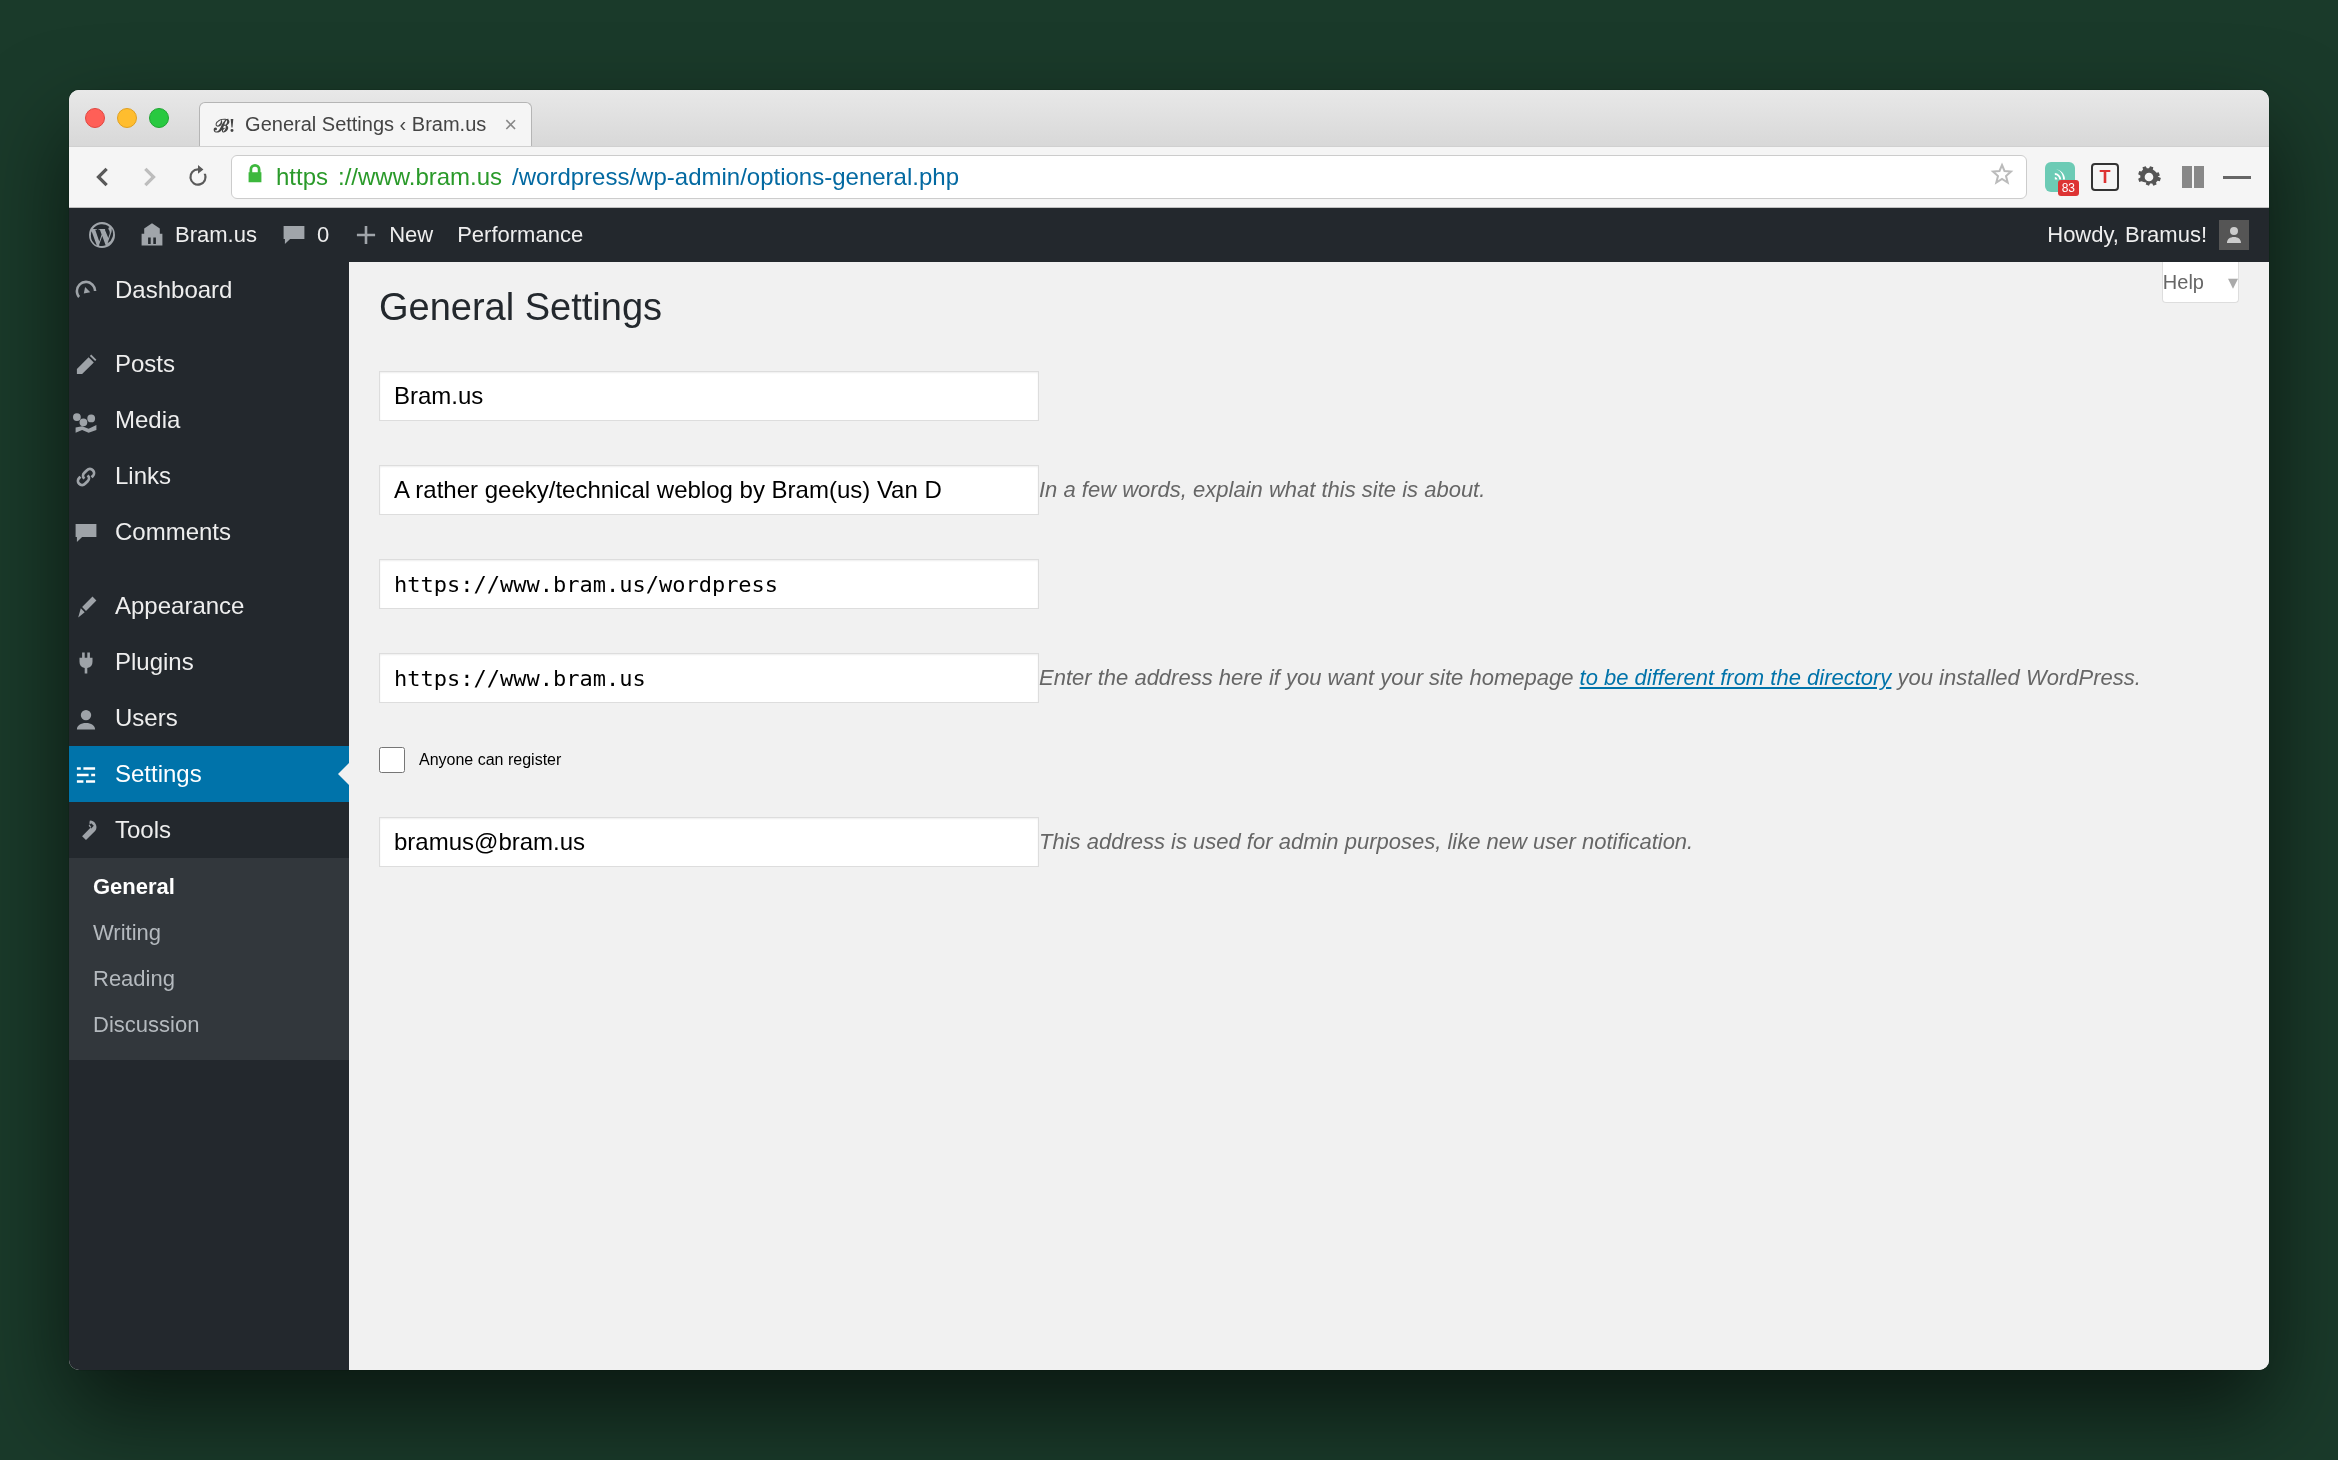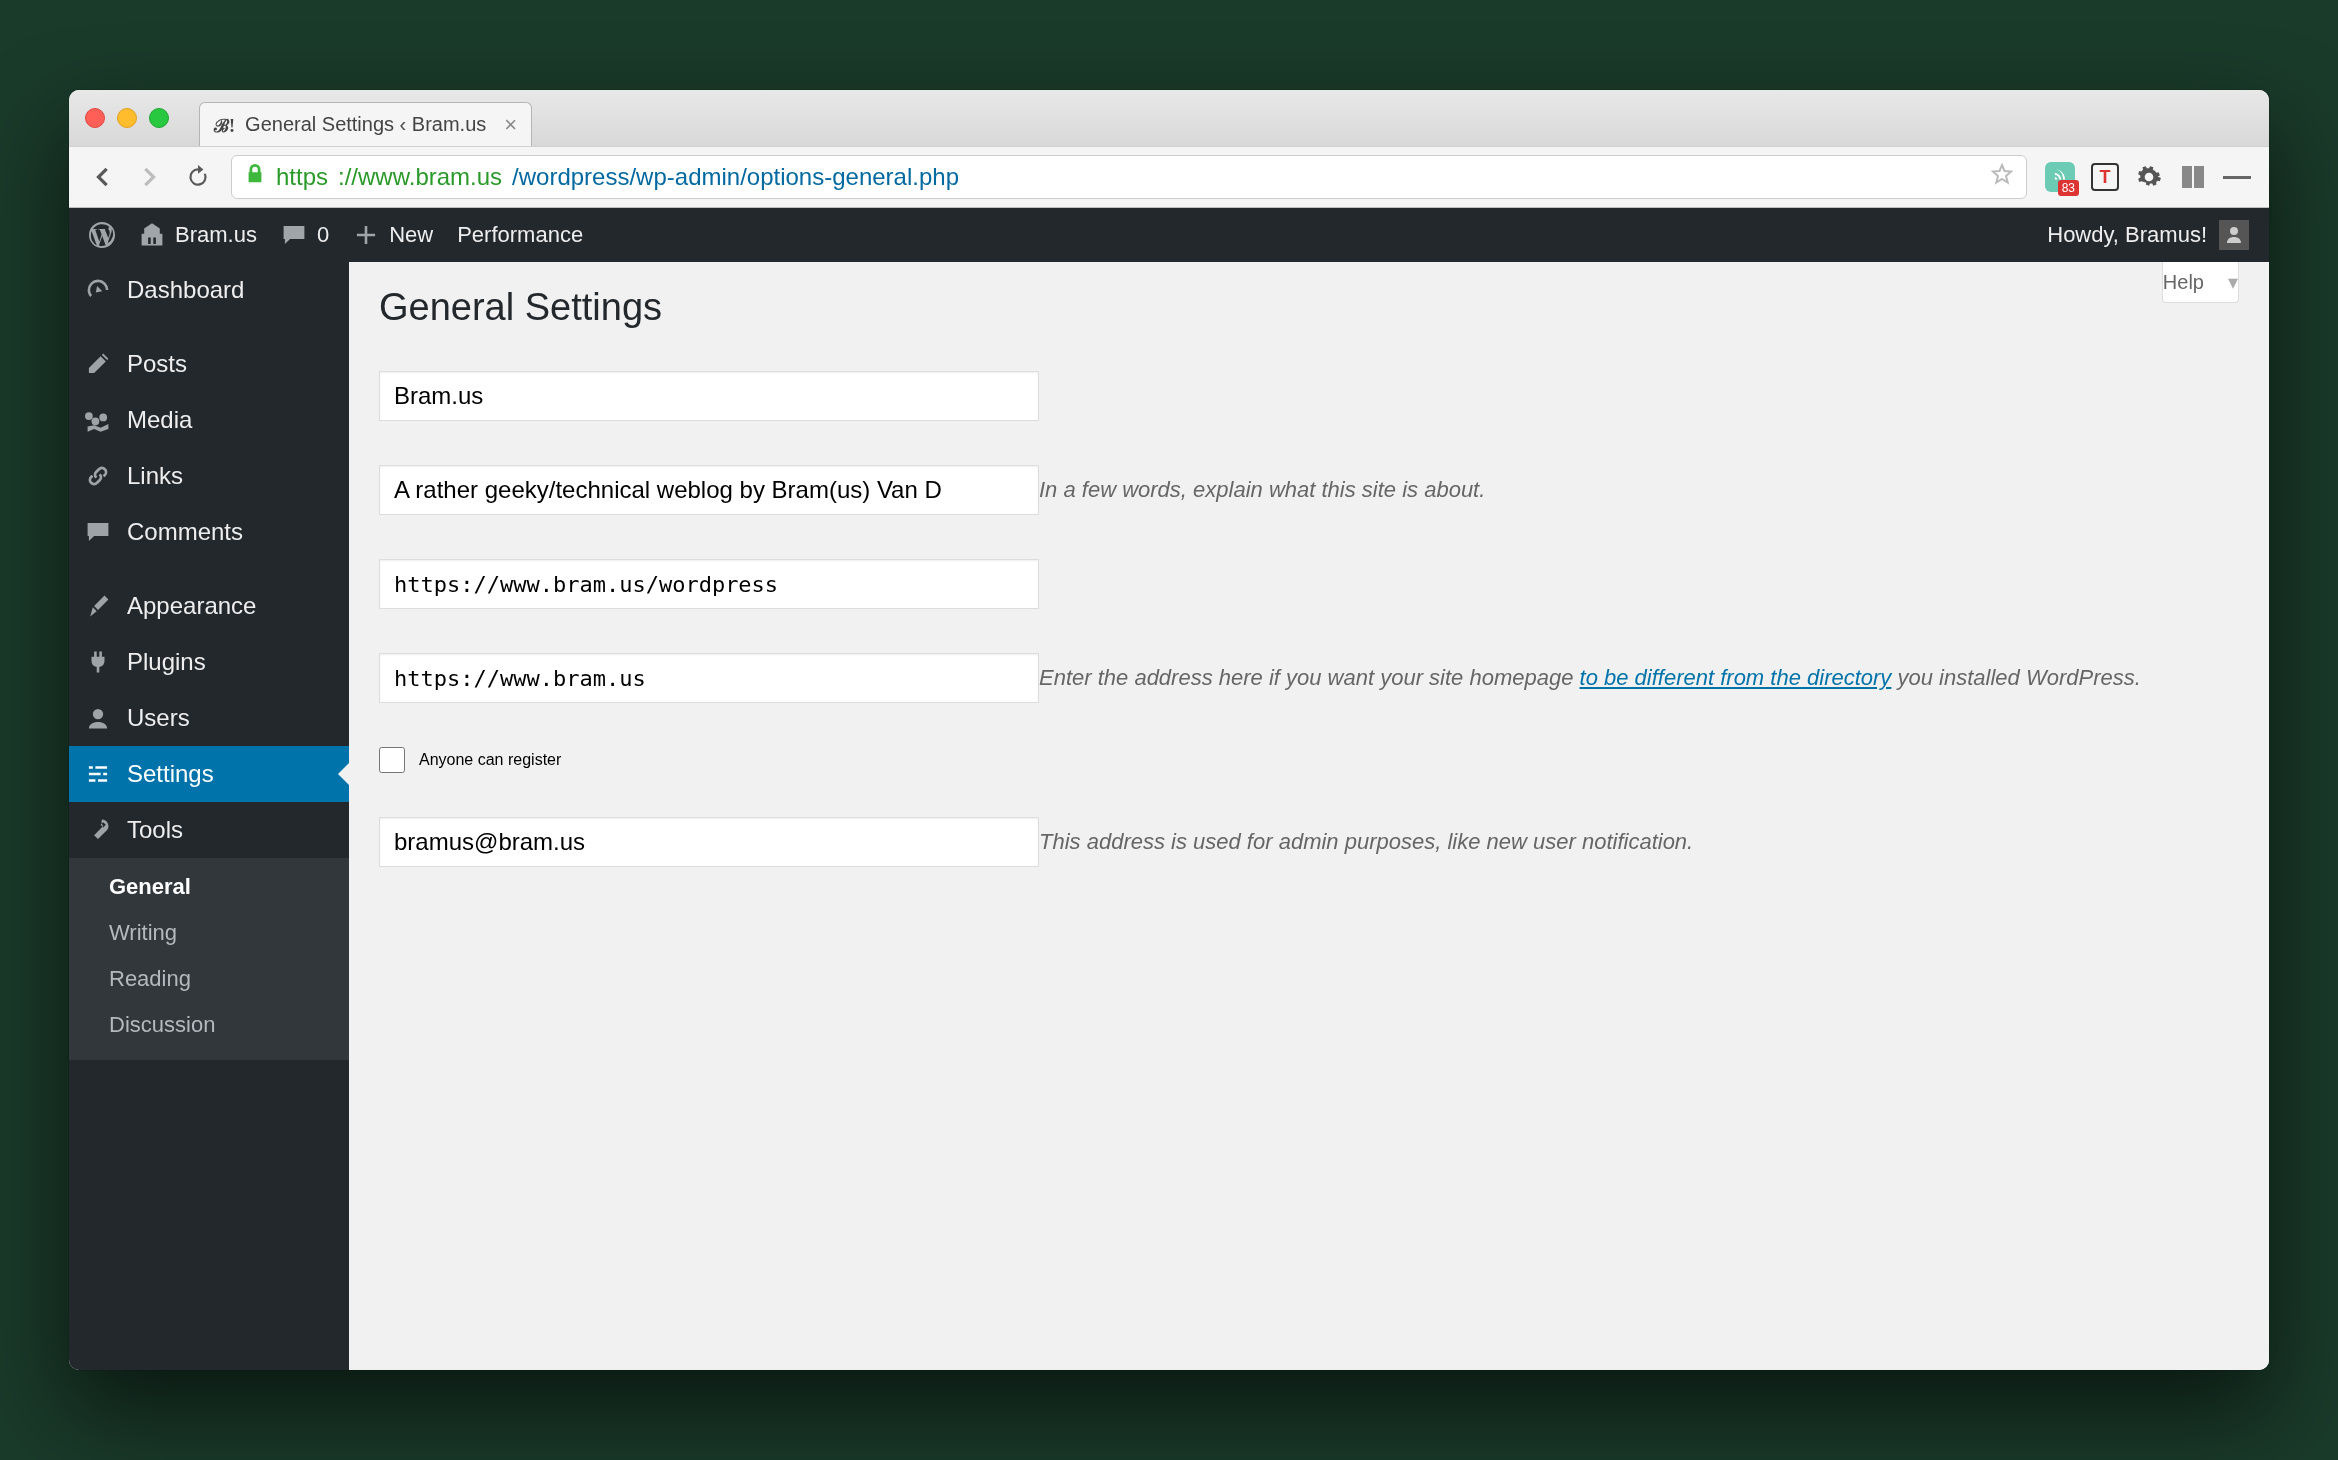--- a/index.html
+++ b/index.html
@@ -101,34 +101,34 @@
 .howdy .avatar{width:30px;height:30px;background:#555;display:flex;align-items:center;justify-content:center;}
 .howdy .avatar svg{width:20px;height:20px;fill:#ccc;}
 .wp-body{flex:1;display:flex;overflow:hidden;}
 
 .wp-sidebar{
   width:280px;background:#23282d;color:#eee;
   display:flex;flex-direction:column;
   font-size:24px;
 }
 .menu-item{
-  display:flex;align-items:center;gap:16px;
-  padding:14px 16px;cursor:pointer;color:#eee;
+  display:flex;align-items:flex-end;gap:16px;
+  padding:14px 4px;cursor:pointer;color:#eee;
   position:relative;
 }
 .menu-item svg{width:26px;height:26px;fill:#9ea3a8;}
 .menu-item.current{background:#0073aa;color:#fff;}
 .menu-item.current svg{fill:#fff;}
 .menu-item.current::after{
   content:"";position:absolute;right:-1px;top:50%;transform:translateY(-50%);
   border:12px solid transparent;border-right-color:#f1f1f1;
 }
 .menu-sep{height:18px;}
 .submenu{background:#32373c;padding:6px 0 12px;}
-.submenu-item{padding:10px 38px 10px 24px;font-size:22px;color:#b4b9be;cursor:pointer;margin-left:16px;}
+.submenu-item{padding:10px 38px 10px 24px;font-size:22px;color:#b4b9be;cursor:pointer;}
 .submenu-item.active{color:#fff;font-weight:600;}
 
 .wp-content{
   flex:1;background:#f1f1f1;padding:0 30px 30px;
   position:relative;overflow:auto;
 }
 .screen-meta{position:absolute;top:0;right:30px;}
 .help-tab{
   background:#fff;border:1px solid #ddd;border-top:none;
   border-radius:0 0 4px 4px;padding:8px 0;

